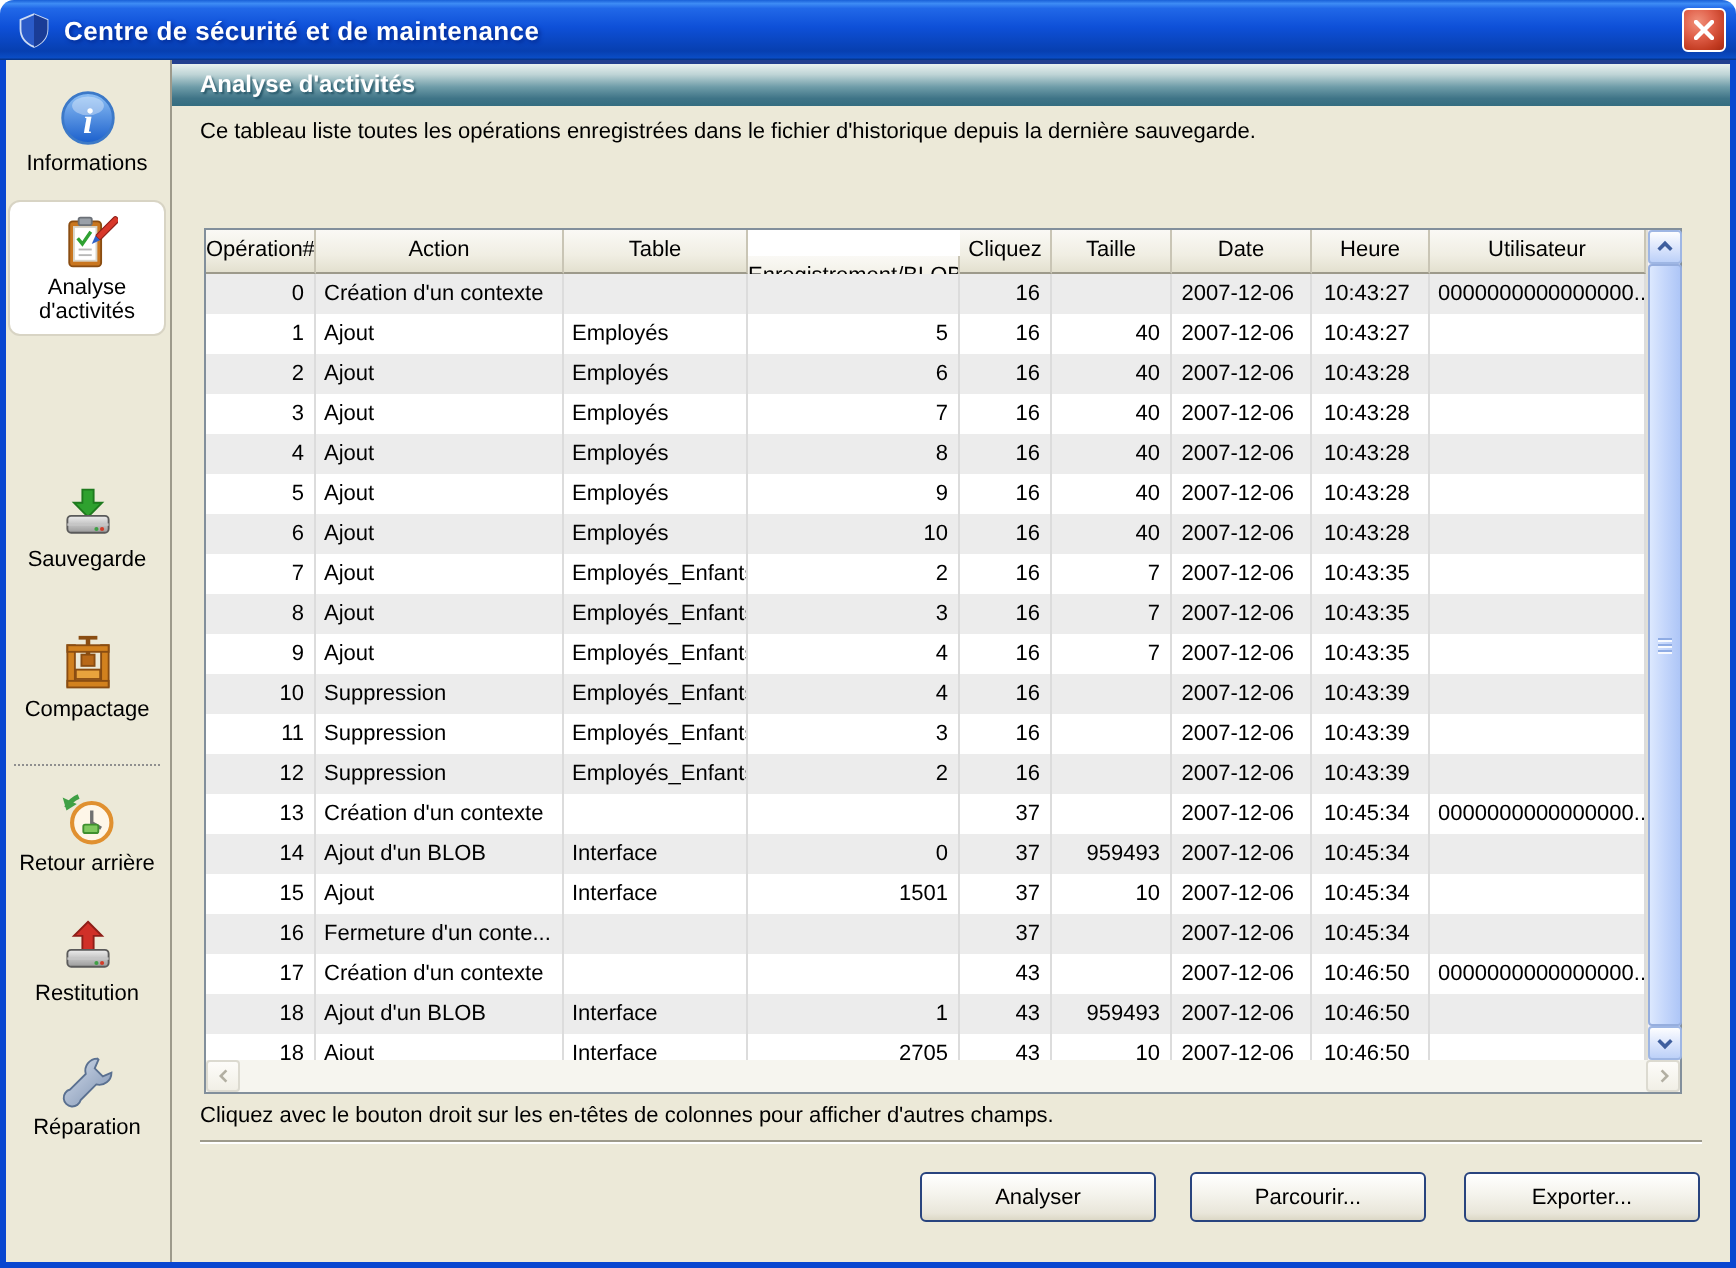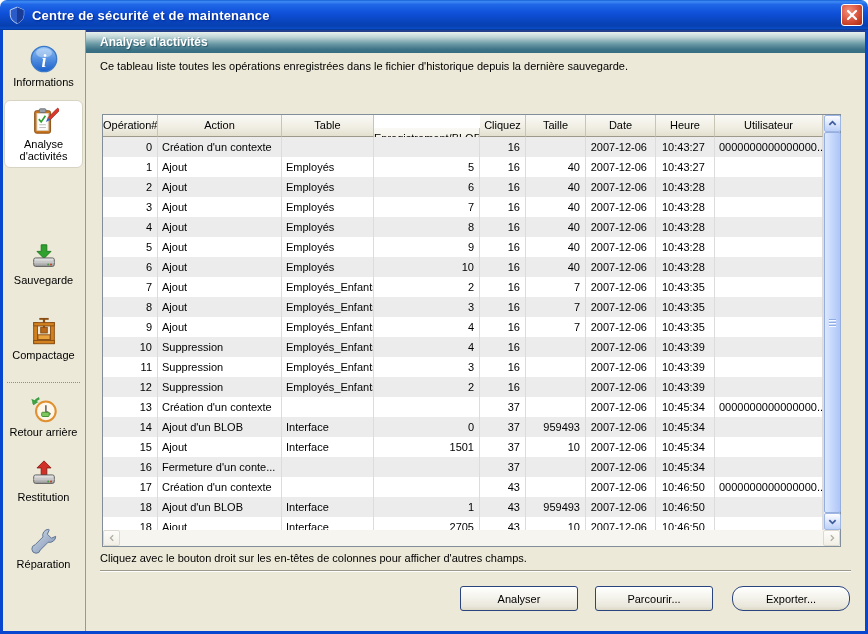--- a/index.html
+++ b/index.html
@@ -74,21 +74,21 @@
   .hscroll{position:absolute;left:0;top:415px;width:737px;height:16px;background:#F6F5EF;}
   .hbtn{position:absolute;top:0;width:17px;height:16px;border:1px solid #DCDAD0;border-radius:2px;
     background:linear-gradient(180deg,#FDFCF9,#F1EFE6);display:flex;align-items:center;justify-content:center;}
   .hbtn.left{left:0;} .hbtn.right{right:0;}
 
   
   .btn{position:absolute;top:586px;width:118px;height:25px;border:1px solid #29447E;border-radius:3px;
     background:linear-gradient(#FFFFFF,#F4F3EC 45%,#E9E6DA 85%,#DCD8C6);
     font-size:11px;display:flex;align-items:center;justify-content:center;cursor:default;
     box-shadow:inset 0 1px 0 #FFF;}
-  .btn-analyser{left:460px;} .btn-parcourir{left:595px;} .btn-exporter{left:732px;border-radius:11px;}
+  .btn-analyser{left:460px;} .btn-parcourir{left:595px;} .btn-exporter{left:732px;}
 </style>
 </head>
 <body>
 
 <div class="window">
 
   <div class="titlebar">
     <span style="display:inline-flex;">
       <svg width="18" height="18" viewBox="0 0 32 32">
         <path d="M16 2 L28 7 V15 C28 23 23 28 16 31 C9 28 4 23 4 15 V7 Z" fill="#2B5BC8" stroke="#CDDCF5" stroke-width="1.6"></path>

